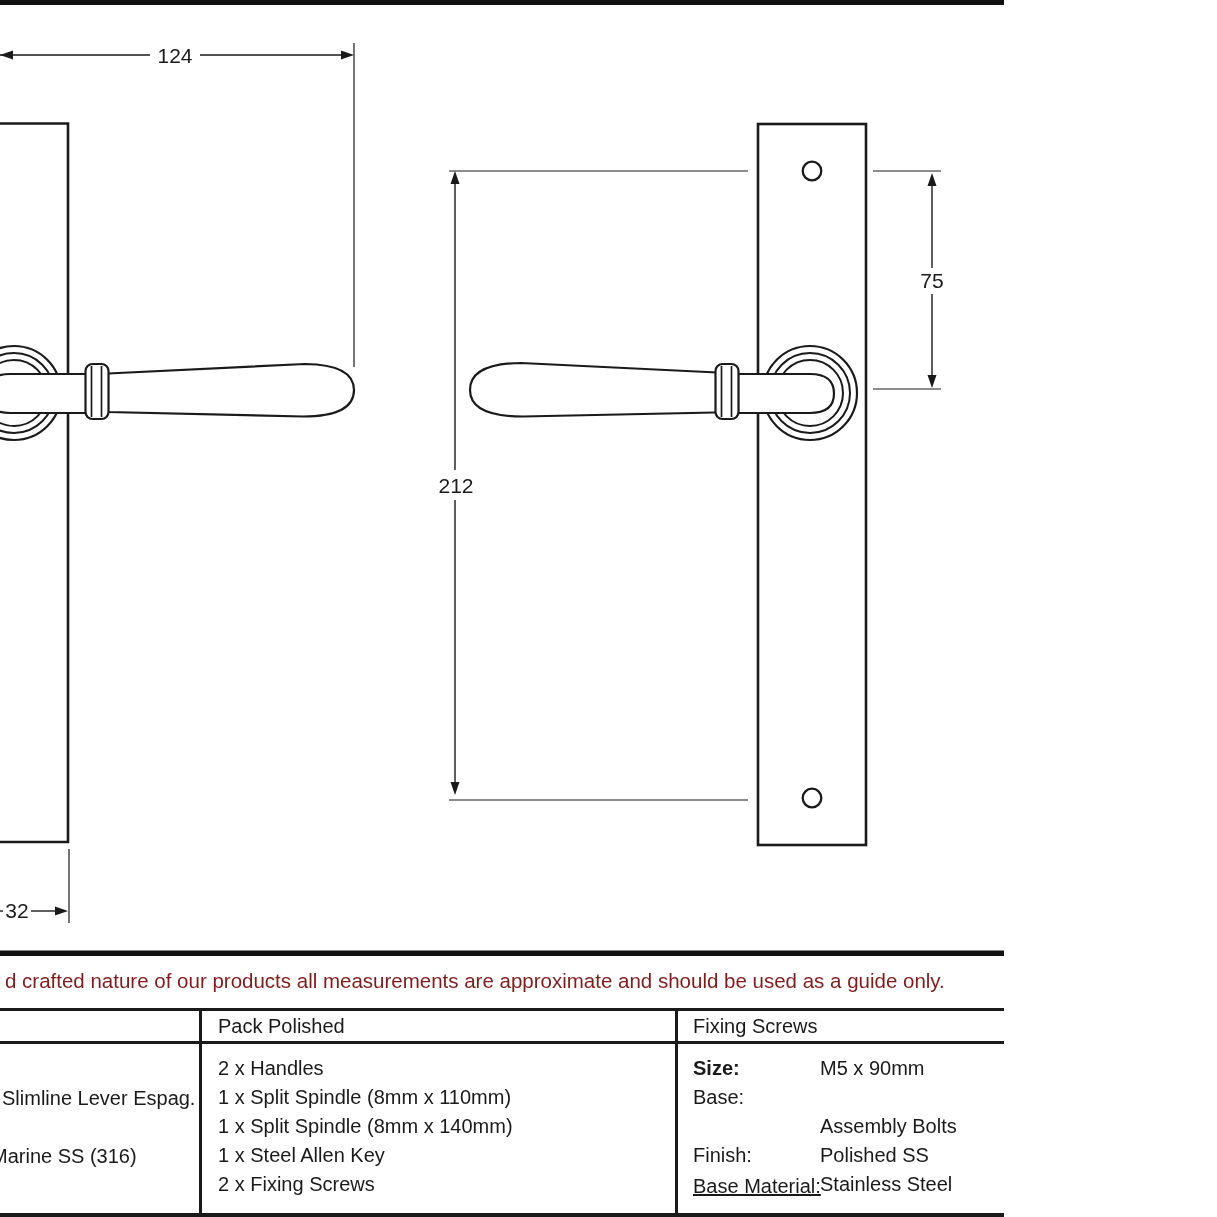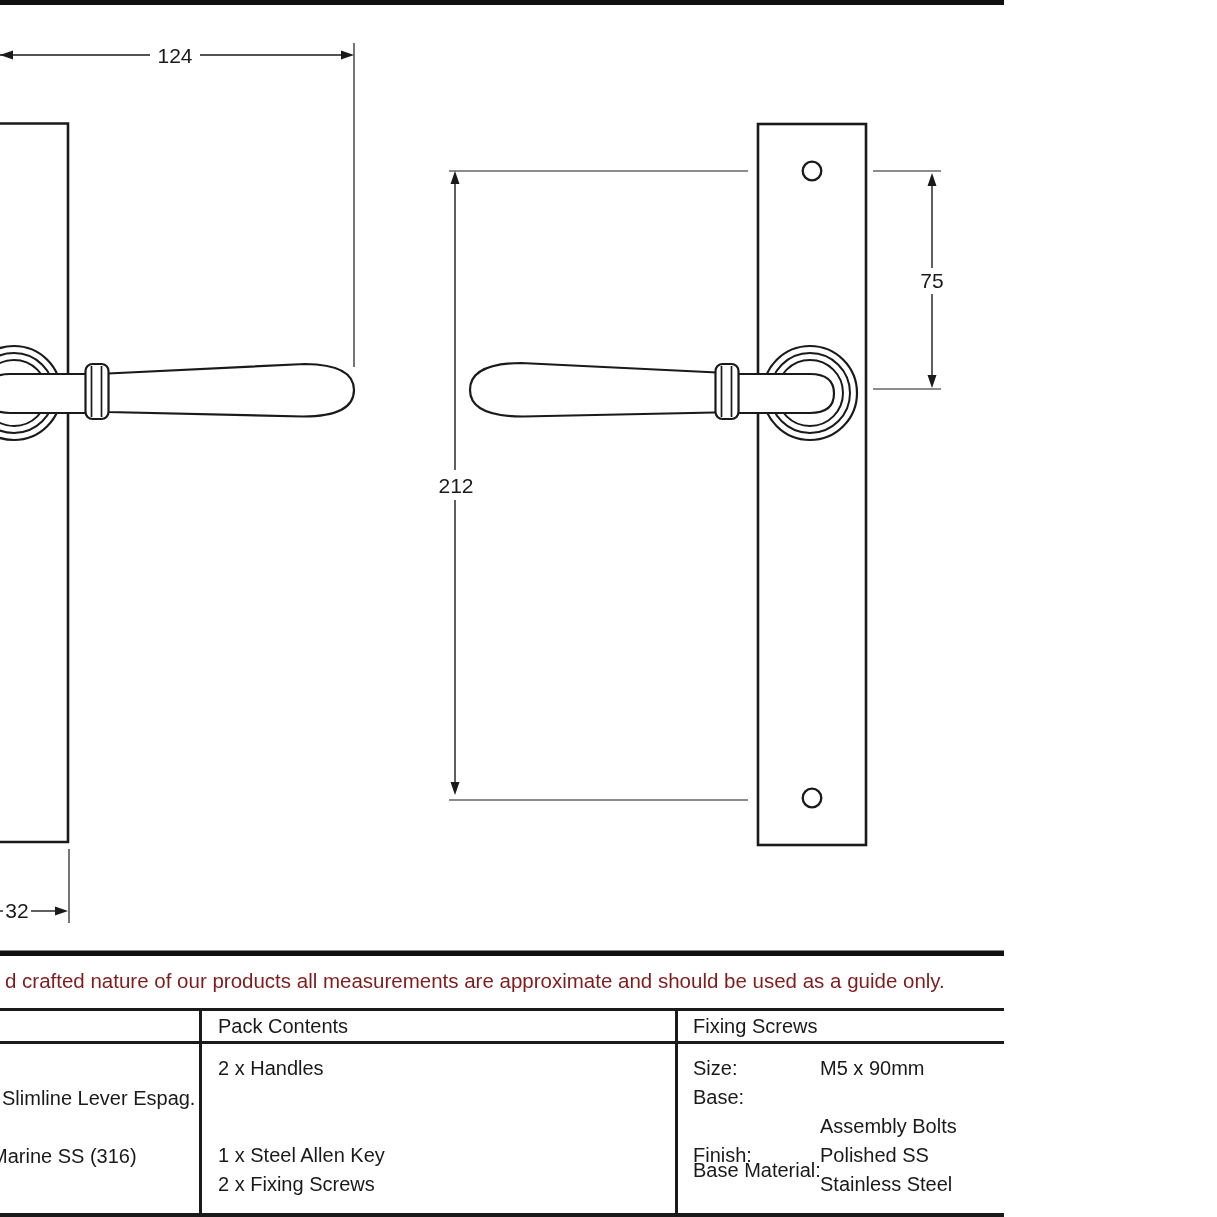--- a/index.html
+++ b/index.html
@@ -142,34 +142,36 @@
   <div class="note">d crafted nature of our products all measurements are approximate and should be used as a guide only.</div>
 
   <div class="table-area">
     <div class="tline t-top"></div>
     <div class="tline t-head"></div>
     <div class="tline t-bottom"></div>
     <div class="tline v1"></div>
     <div class="tline v2"></div>
     <div class="tline v3"></div>
 
-    <div class="cell th" style="left:218px;top:4px;">Pack Contents</div>
+    <div class="cell th" style="left:218px;top:4px;">Pack Polished</div>
     <div class="cell th" style="left:693px;top:4px;">Fixing Screws</div>
 
     <div class="cell" style="left:2px;top:76px;">Slimline Lever Espag.</div>
     <div class="cell" style="left:-9px;top:134px;">Marine SS (316)</div>
 
     <div class="cell" style="left:218px;top:46px;">2 x Handles</div>
+    <div class="cell" style="left:218px;top:75px;">1 x Split Spindle (8mm x 110mm)</div>
+    <div class="cell" style="left:218px;top:104px;">1 x Split Spindle (8mm x 140mm)</div>
     <div class="cell" style="left:218px;top:133px;">1 x Steel Allen Key</div>
     <div class="cell" style="left:218px;top:162px;">2 x Fixing Screws</div>
 
-    <div class="cell" style="left:693px;top:46px;">Size:</div>
+    <div class="cell" style="left:693px;top:46px;font-weight:bold;">Size:</div>
     <div class="cell" style="left:820px;top:46px;">M5 x 90mm</div>
     <div class="cell" style="left:693px;top:75px;">Base:</div>
     <div class="cell" style="left:693px;top:104px;"></div>
     <div class="cell" style="left:820px;top:104px;">Assembly Bolts</div>
     <div class="cell" style="left:693px;top:133px;">Finish:</div>
     <div class="cell" style="left:820px;top:133px;">Polished SS</div>
-    <div class="cell" style="left:693px;top:148px;">Base Material:</div>
+    <div class="cell" style="left:693px;top:164px;text-decoration:underline;">Base Material:</div>
     <div class="cell" style="left:820px;top:162px;">Stainless Steel</div>
   </div>
 
 </div>
 
 </body></html>

